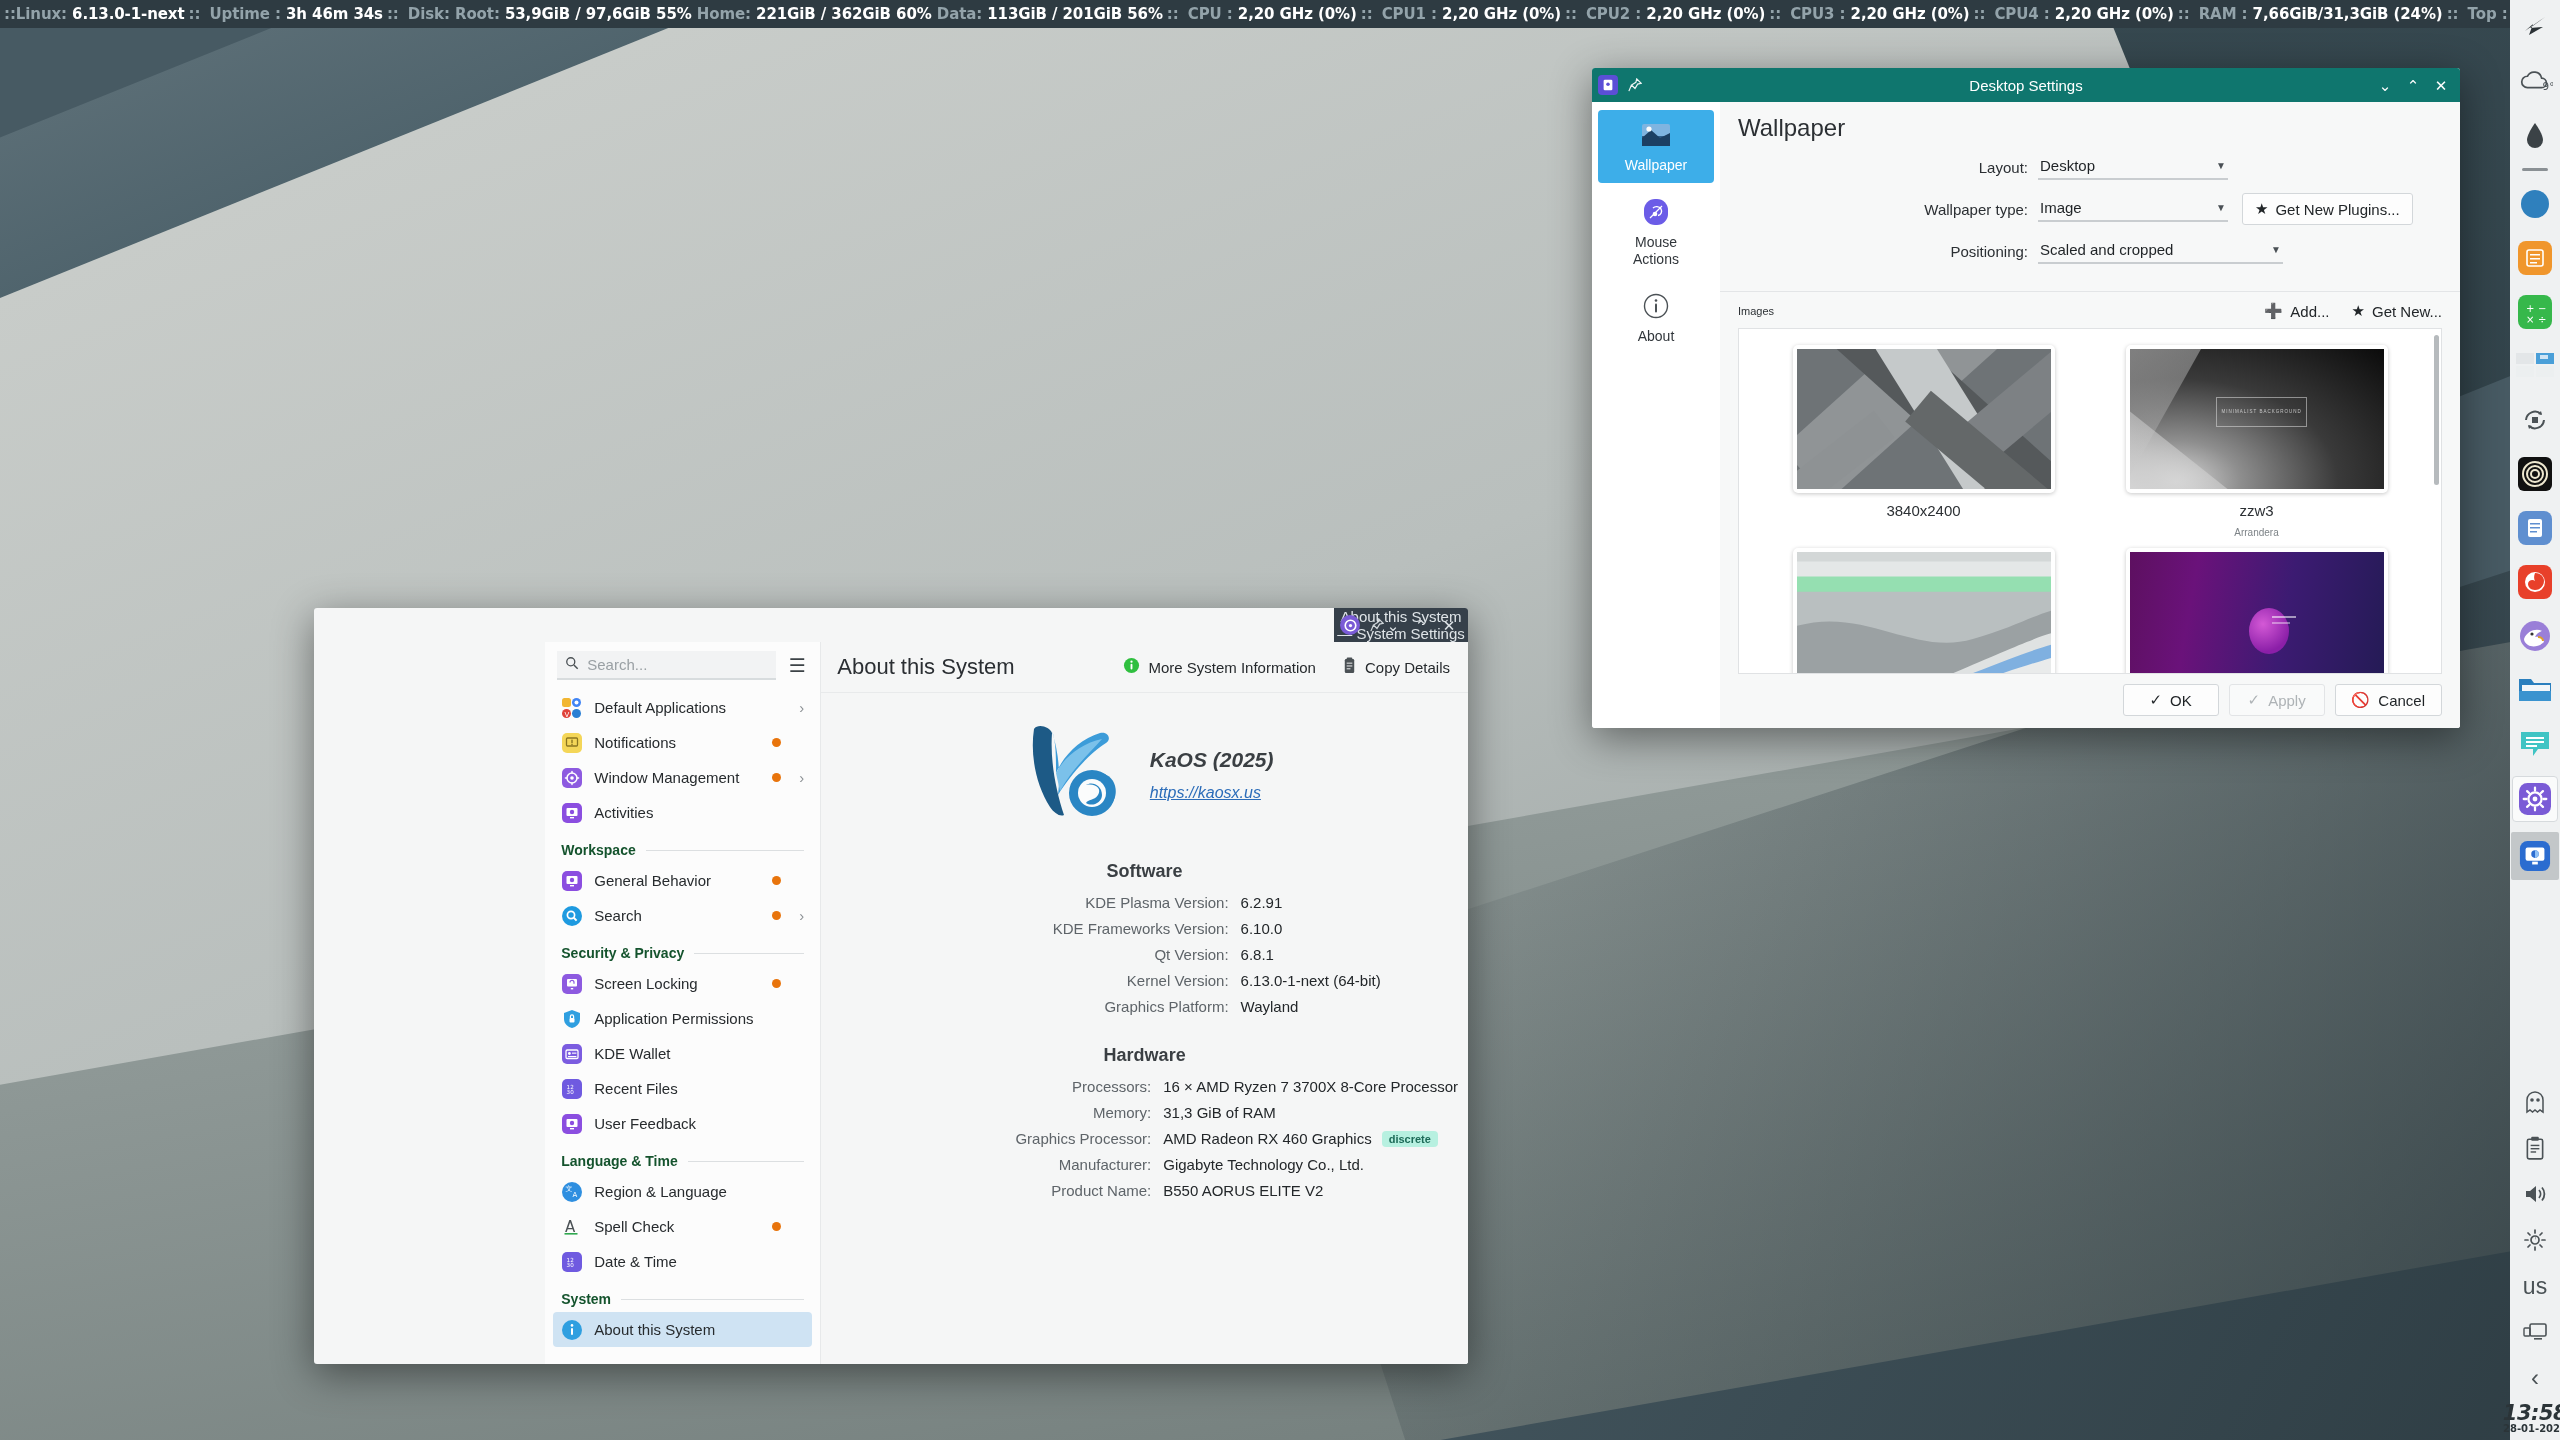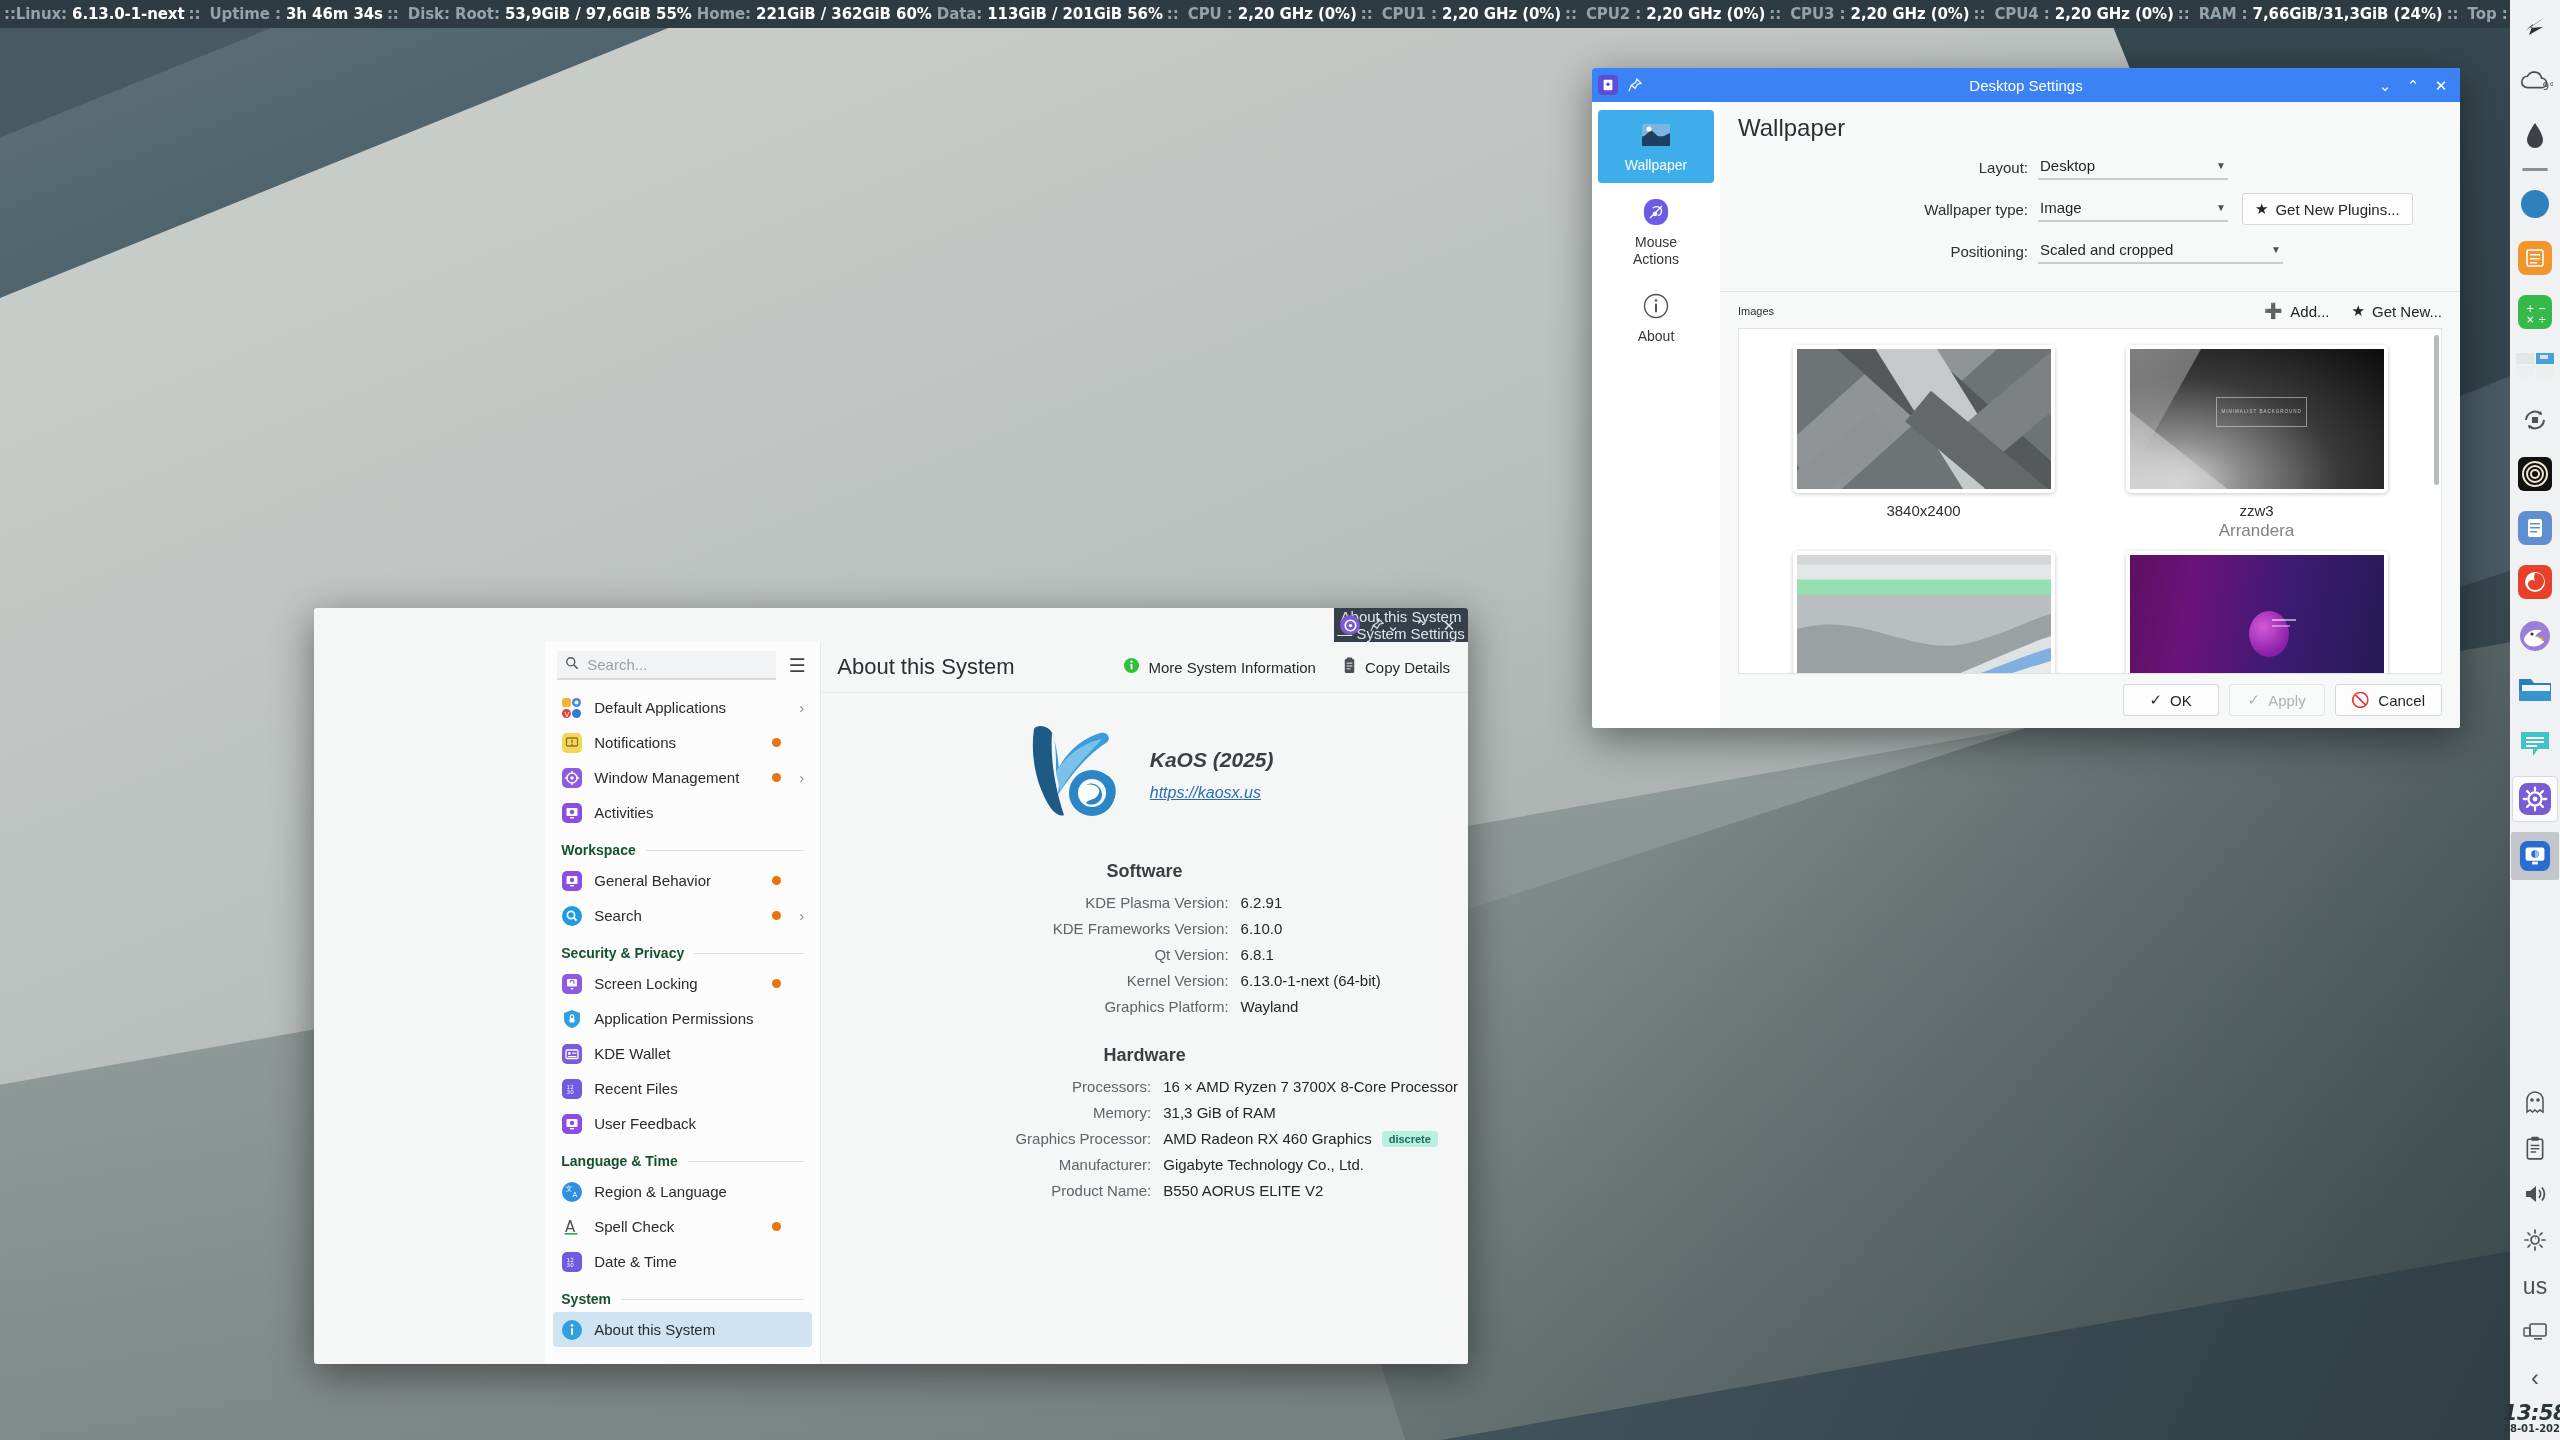--- a/index.html
+++ b/index.html
@@ -120,21 +120,21 @@
     overflow: hidden;
     display: flex; flex-direction: column;
   }
   .titlebar {
     height: 34px;
     display: flex; align-items: center;
     padding: 0 6px;
     flex: 0 0 auto;
     position: relative;
   }
-  .titlebar.active { background: #3b82f6; color: #fff; }
+  .titlebar.active { background: #0f766e; color: #fff; }
   .titlebar.inactive { background: #36404a; color: #dfe4e8; }
   .tb-left { display: flex; align-items: center; gap: 8px; z-index: 2; }
   .tb-appicon { width: 20px; height: 20px; border-radius: 4px; display:flex; align-items:center; justify-content:center; }
   .tb-pin { width: 18px; height: 18px; display:flex; align-items:center; justify-content:center; opacity:.92; }
   .tb-title {
     position: absolute; left: 0; right: 0; text-align: center;
     font-size: 15px; font-weight: normal; pointer-events: none;
   }
   .tb-right { margin-left: auto; display: flex; gap: 14px; align-items:center; z-index: 2; padding-right: 6px; }
   .tb-btn { font-size: 15px; line-height: 1; cursor: default; width: 14px; text-align:center; }
@@ -190,21 +190,21 @@
   }
   .ds-thumb-cell { display: flex; flex-direction: column; align-items: center; }
   .ds-thumb {
     width: 262px; height: 148px; border-radius: 5px;
     background: #fff; padding: 4px;
     box-shadow: 0 1px 4px rgba(0,0,0,.22);
     overflow: hidden;
   }
   .ds-thumb .inner { width: 100%; height: 100%; overflow: hidden; position: relative; }
   .ds-thumb-name { font-size: 15px; color: #2c3034; margin-top: 9px; }
-  .ds-thumb-auth { font-size: 17px; color: #7d8387; margin-top: 2px; }
+  .ds-thumb-auth { font-size: 10px; color: #7d8387; margin-top: 8px; }
   .ds-scroll {
     position: absolute; right: 2px; top: 6px; width: 5px; height: 150px;
     background: #b6babd; border-radius: 3px;
   }
   .ds-footer {
     flex: 0 0 auto; padding: 10px 18px 12px;
     display: flex; justify-content: flex-end; gap: 10px;
     background: #f7f8f8;
   }
   .fbtn {

